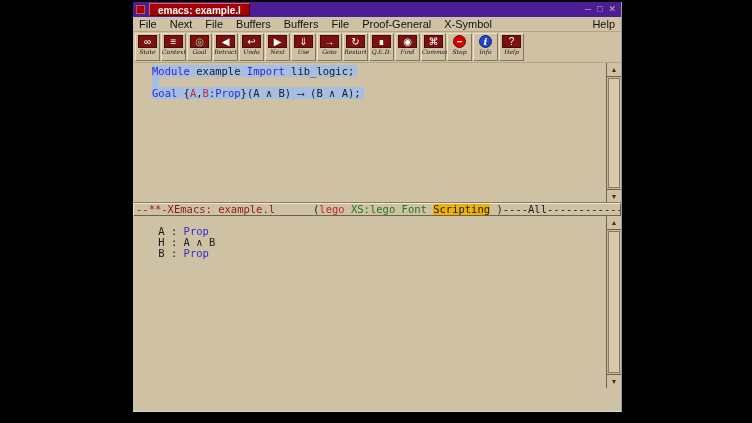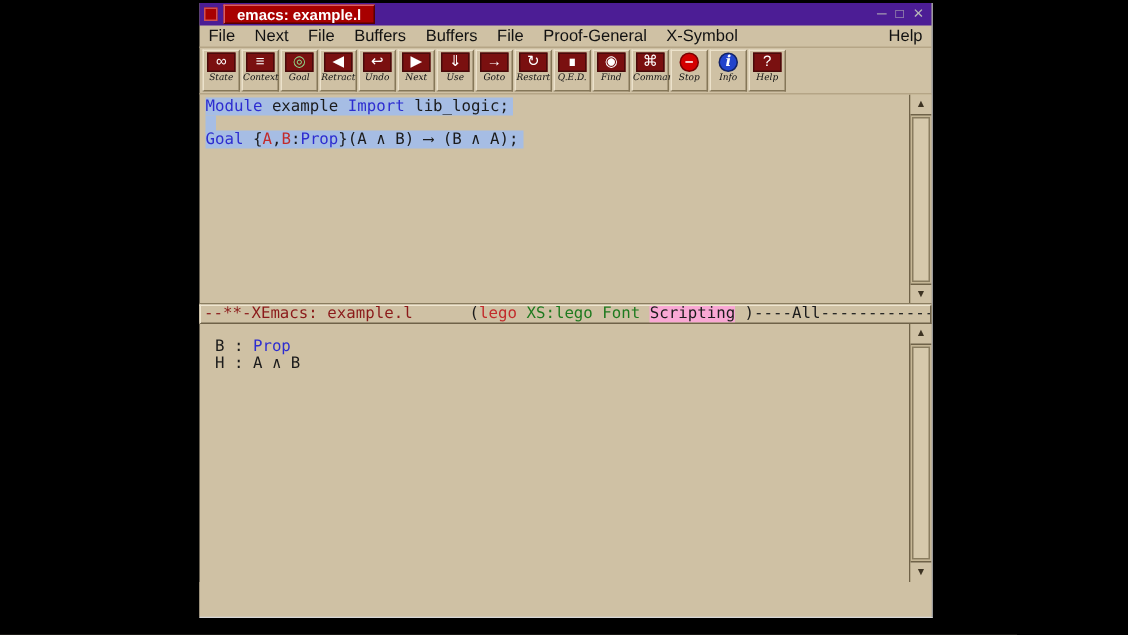--- a/index.html
+++ b/index.html
@@ -35,42 +35,42 @@
   .style-stop .tb-glyph{background:#d40000;border-radius:50%;width:13px;height:13px;font-weight:bold;border-color:#7a0000}
   .style-info .tb-glyph{background:#2244cc;border-radius:50%;width:13px;height:13px;
             font:bold italic 10px "DejaVu Serif",serif;border-color:#112266}
   .style-green .tb-glyph{color:#8fe08f}
   .tb-label{display:block;font:italic 6px "DejaVu Serif",serif;color:#111;line-height:8px;white-space:nowrap}
 
   
   .buffer-row{display:flex;overflow:hidden}
   .editor-row{flex:0 0 140px}
   .goals-row{flex:0 0 172px}
-  .textarea{flex:1;padding:3px 0 0 4px;font:10.5px/11px "DejaVu Sans Mono",monospace;color:#1b1b1b;overflow:hidden;cursor:text}
+  .textarea{flex:1;padding:3px 0 0 19px;font:10.5px/11px "DejaVu Sans Mono",monospace;color:#1b1b1b;overflow:hidden;cursor:text}
   .goals-text{padding-top:10px}
   .line{min-height:11px;white-space:pre}
   .locked{background:#a6bde4;padding-right:3px}
   .locked-stub{display:inline-block;width:7px;height:11px;background:#a6bde4;vertical-align:top}
   .cursor{display:inline-block;width:6px;height:10px;background:#d40000;vertical-align:-1px;margin-left:1px}
   .c-kw{color:#2d2dd0}
   .c-var{color:#c22b2b}
   .c-txt{color:#1b1b1b}
 
   
   .modeline{flex:0 0 13px;height:13px;background:#cfc1a4;padding-left:2px;
             font:10.5px/11px "DejaVu Sans Mono",monospace;white-space:pre;overflow:hidden;
             border-top:1px solid #efe6d0;border-left:1px solid #efe6d0;
             border-bottom:1px solid #6f6248;border-right:1px solid #6f6248;
             box-shadow:0 -1px 0 #8a7d60}
   .c-mltitle{color:#8b1a1a}
   .c-mldash{color:#1b1b1b}
   .c-mlred{color:#c22b2b}
   .c-mlgreen{color:#1f7a1f}
   .c-mlblue{color:#2d2dd0}
-  .c-mlhl{background:#f9a8d4;color:#1b1b1b}
+  .c-mlhl{background:#eab308;color:#1b1b1b}
 
   
   .scrollbar{flex:0 0 15px;border-left:1px solid #6f6248;display:flex;flex-direction:column;background:#c6b796}
   .sb-arrow{flex:0 0 13px;text-align:center;font-size:7px;line-height:13px;color:#3d3322;
             background:#cfc1a4;border-bottom:1px solid #6f6248;cursor:default}
   .sb-arrow.down{border-bottom:none;border-top:1px solid #6f6248}
   .sb-trough{flex:1;position:relative}
   .sb-thumb{position:absolute;left:1px;right:1px;top:1px;bottom:1px;background:#d6c9ac;border:1px solid #8a7d60}
 
   .minibuffer{flex:1;background:#cfc1a4}
@@ -180,22 +180,23 @@
           <div class="sb-thumb"></div>
         </div>
         <div class="sb-arrow down">▼</div>
       </div>
     </div>
 
     <div class="modeline"><span class="c-mltitle">--**-XEmacs: example.l</span><span class="c-mldash">      (</span><span class="c-mlred">lego</span><span class="c-mldash"> </span><span class="c-mlgreen">XS:lego</span><span class="c-mldash"> </span><span class="c-mlgreen">Font</span><span class="c-mldash"> </span><span class="c-mlhl">Scripting</span><span class="c-mldash"> )----All----------------</span></div>
 
     <div class="buffer-row goals-row">
       <div class="textarea goals-text">
+          <div class="line"><span class="c-txt"> A : </span><span class="c-kw">Prop</span></div>
+          <div class="line"><span class="c-txt"> H : A ∧ B</span></div>
           <div class="line"><span class="c-txt"> B : </span><span class="c-kw">Prop</span></div>
-          <div class="line"><span class="c-txt"> H : A ∧ B</span></div>
         </div>
       <div class="scrollbar">
         <div class="sb-arrow">▲</div>
         <div class="sb-trough">
           <div class="sb-thumb"></div>
         </div>
         <div class="sb-arrow down">▼</div>
       </div>
     </div>
 

